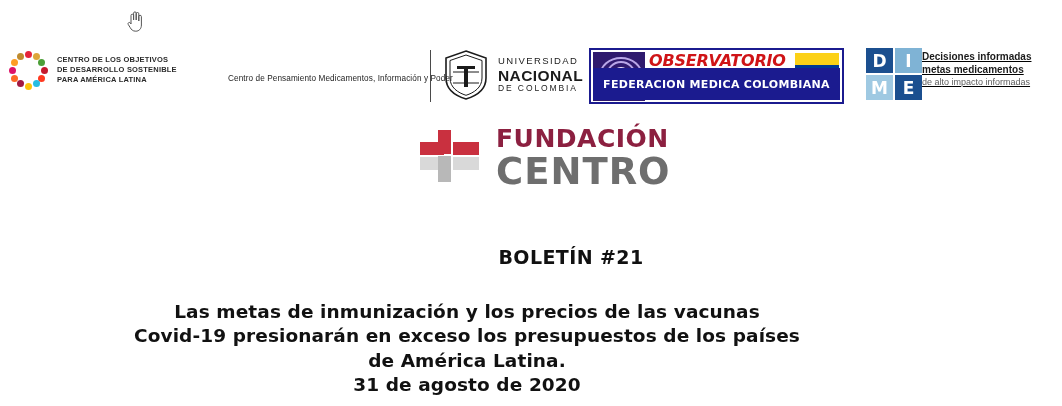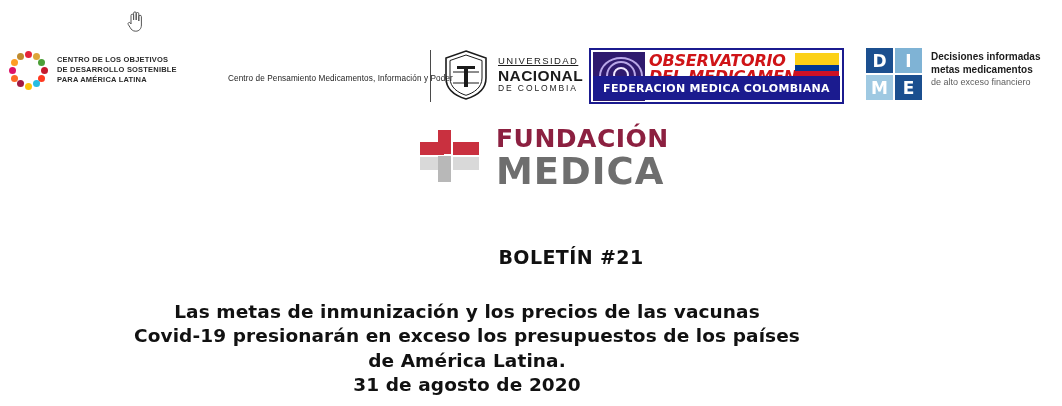--- a/index.html
+++ b/index.html
@@ -104,21 +104,21 @@
   .unal-shield {
     width: 44px;
     height: 50px;
     position: relative;
   }
   .unal-txt {
     margin-left: 10px;
     color: #1b1b1b;
     line-height: 1.12;
   }
-  .unal-txt .l1 { font-size: 9.5px; letter-spacing: 1.4px; text-decoration: underline; }
+  .unal-txt .l1 { font-size: 9.5px; letter-spacing: 1.4px; }
   .unal-txt .l2 { font-size: 15.5px; font-weight: bold; letter-spacing: .4px; }
   .unal-txt .l3 { font-size: 8.5px; letter-spacing: 1.9px; }
 
   
   .obs {
     position: absolute;
     left: 589px;
     top: 6px;
     width: 255px;
     height: 56px;
@@ -172,21 +172,21 @@
   }
   .obs-flag i { display: block; width: 100%; }
   .obs-flag .y { height: 12px; background: #fcd116; }
   .obs-flag .b { height: 6px; background: #003893; }
   .obs-flag .r { height: 7px; background: #ce1126; }
   .obs-band {
     position: absolute;
     left: 2px;
     right: 2px;
     bottom: 2px;
-    height: 24px;
+    height: 32px;
     background: #1b1b8f;
     color: #fff;
     font-family: "DejaVu Sans", sans-serif;
     font-weight: bold;
     font-size: 11px;
     letter-spacing: .3px;
     display: flex;
     align-items: center;
     justify-content: center;
   }
@@ -210,23 +210,23 @@
   .dime-grid div {
     color: #fff;
     font-family: "DejaVu Sans", sans-serif;
     font-weight: bold;
     font-size: 17px;
     display: flex;
     align-items: center;
     justify-content: center;
   }
   .dime-txt {
-    margin-left: 9px;
     padding-top: 3px;
     line-height: 1.28;
+    text-decoration: underline;
   }
   .dime-txt .b1 { font-size: 10px; font-weight: bold; color: #1b1b1b; }
   .dime-txt .b2 { font-size: 10px; font-weight: bold; color: #1b1b1b; }
   .dime-txt .b3 { font-size: 9px; color: #5d5d5d; }
 
   
   .femeba {
     position: absolute;
     left: 420px;
     top: 126px;
@@ -368,37 +368,37 @@
   <div class="dime">
     <div class="dime-grid">
       <div style="background:#1b4f8f;">D</div>
       <div style="background:#7fb3d5;">I</div>
       <div style="background:#9fc9e2;">M</div>
       <div style="background:#1b4f8f;">E</div>
     </div>
     <div class="dime-txt">
       <div class="b1">Decisiones informadas</div>
       <div class="b2">metas medicamentos</div>
-      <div class="b3">de alto exceso financiero</div>
+      <div class="b3">de alto impacto informadas</div>
     </div>
   </div>
 </div>
 
 <div class="femeba">
   <div class="femeba-cross">
     <i style="left:0; top:12px; width:24px; height:13px; background:#c9303f;"></i>
     <i style="left:0; top:27px; width:24px; height:13px; background:#d9d9d9;"></i>
     <i style="left:18px; top:0; width:13px; height:24px; background:#c9303f;"></i>
     <i style="left:18px; top:26px; width:13px; height:26px; background:#b8b8b8;"></i>
     <i style="left:33px; top:12px; width:26px; height:13px; background:#c9303f;"></i>
     <i style="left:33px; top:27px; width:26px; height:13px; background:#d9d9d9;"></i>
   </div>
   <div class="femeba-text">
     <div class="fl1">FUNDACIÓN</div>
-    <div class="fl2">MEDICA</div>
+    <div class="fl2">CENTRO</div>
   </div>
 </div>
 
 <div class="bulletin-no">BOLETÍN #21</div>
 
 <div class="headline">
   <span>Las metas de inmunización y los precios de las vacunas</span><br>
   <span>Covid-19 presionarán en exceso los presupuestos de los países</span><br>
   <span>de América Latina.</span>
   <span class="date">31 de agosto de 2020</span>

